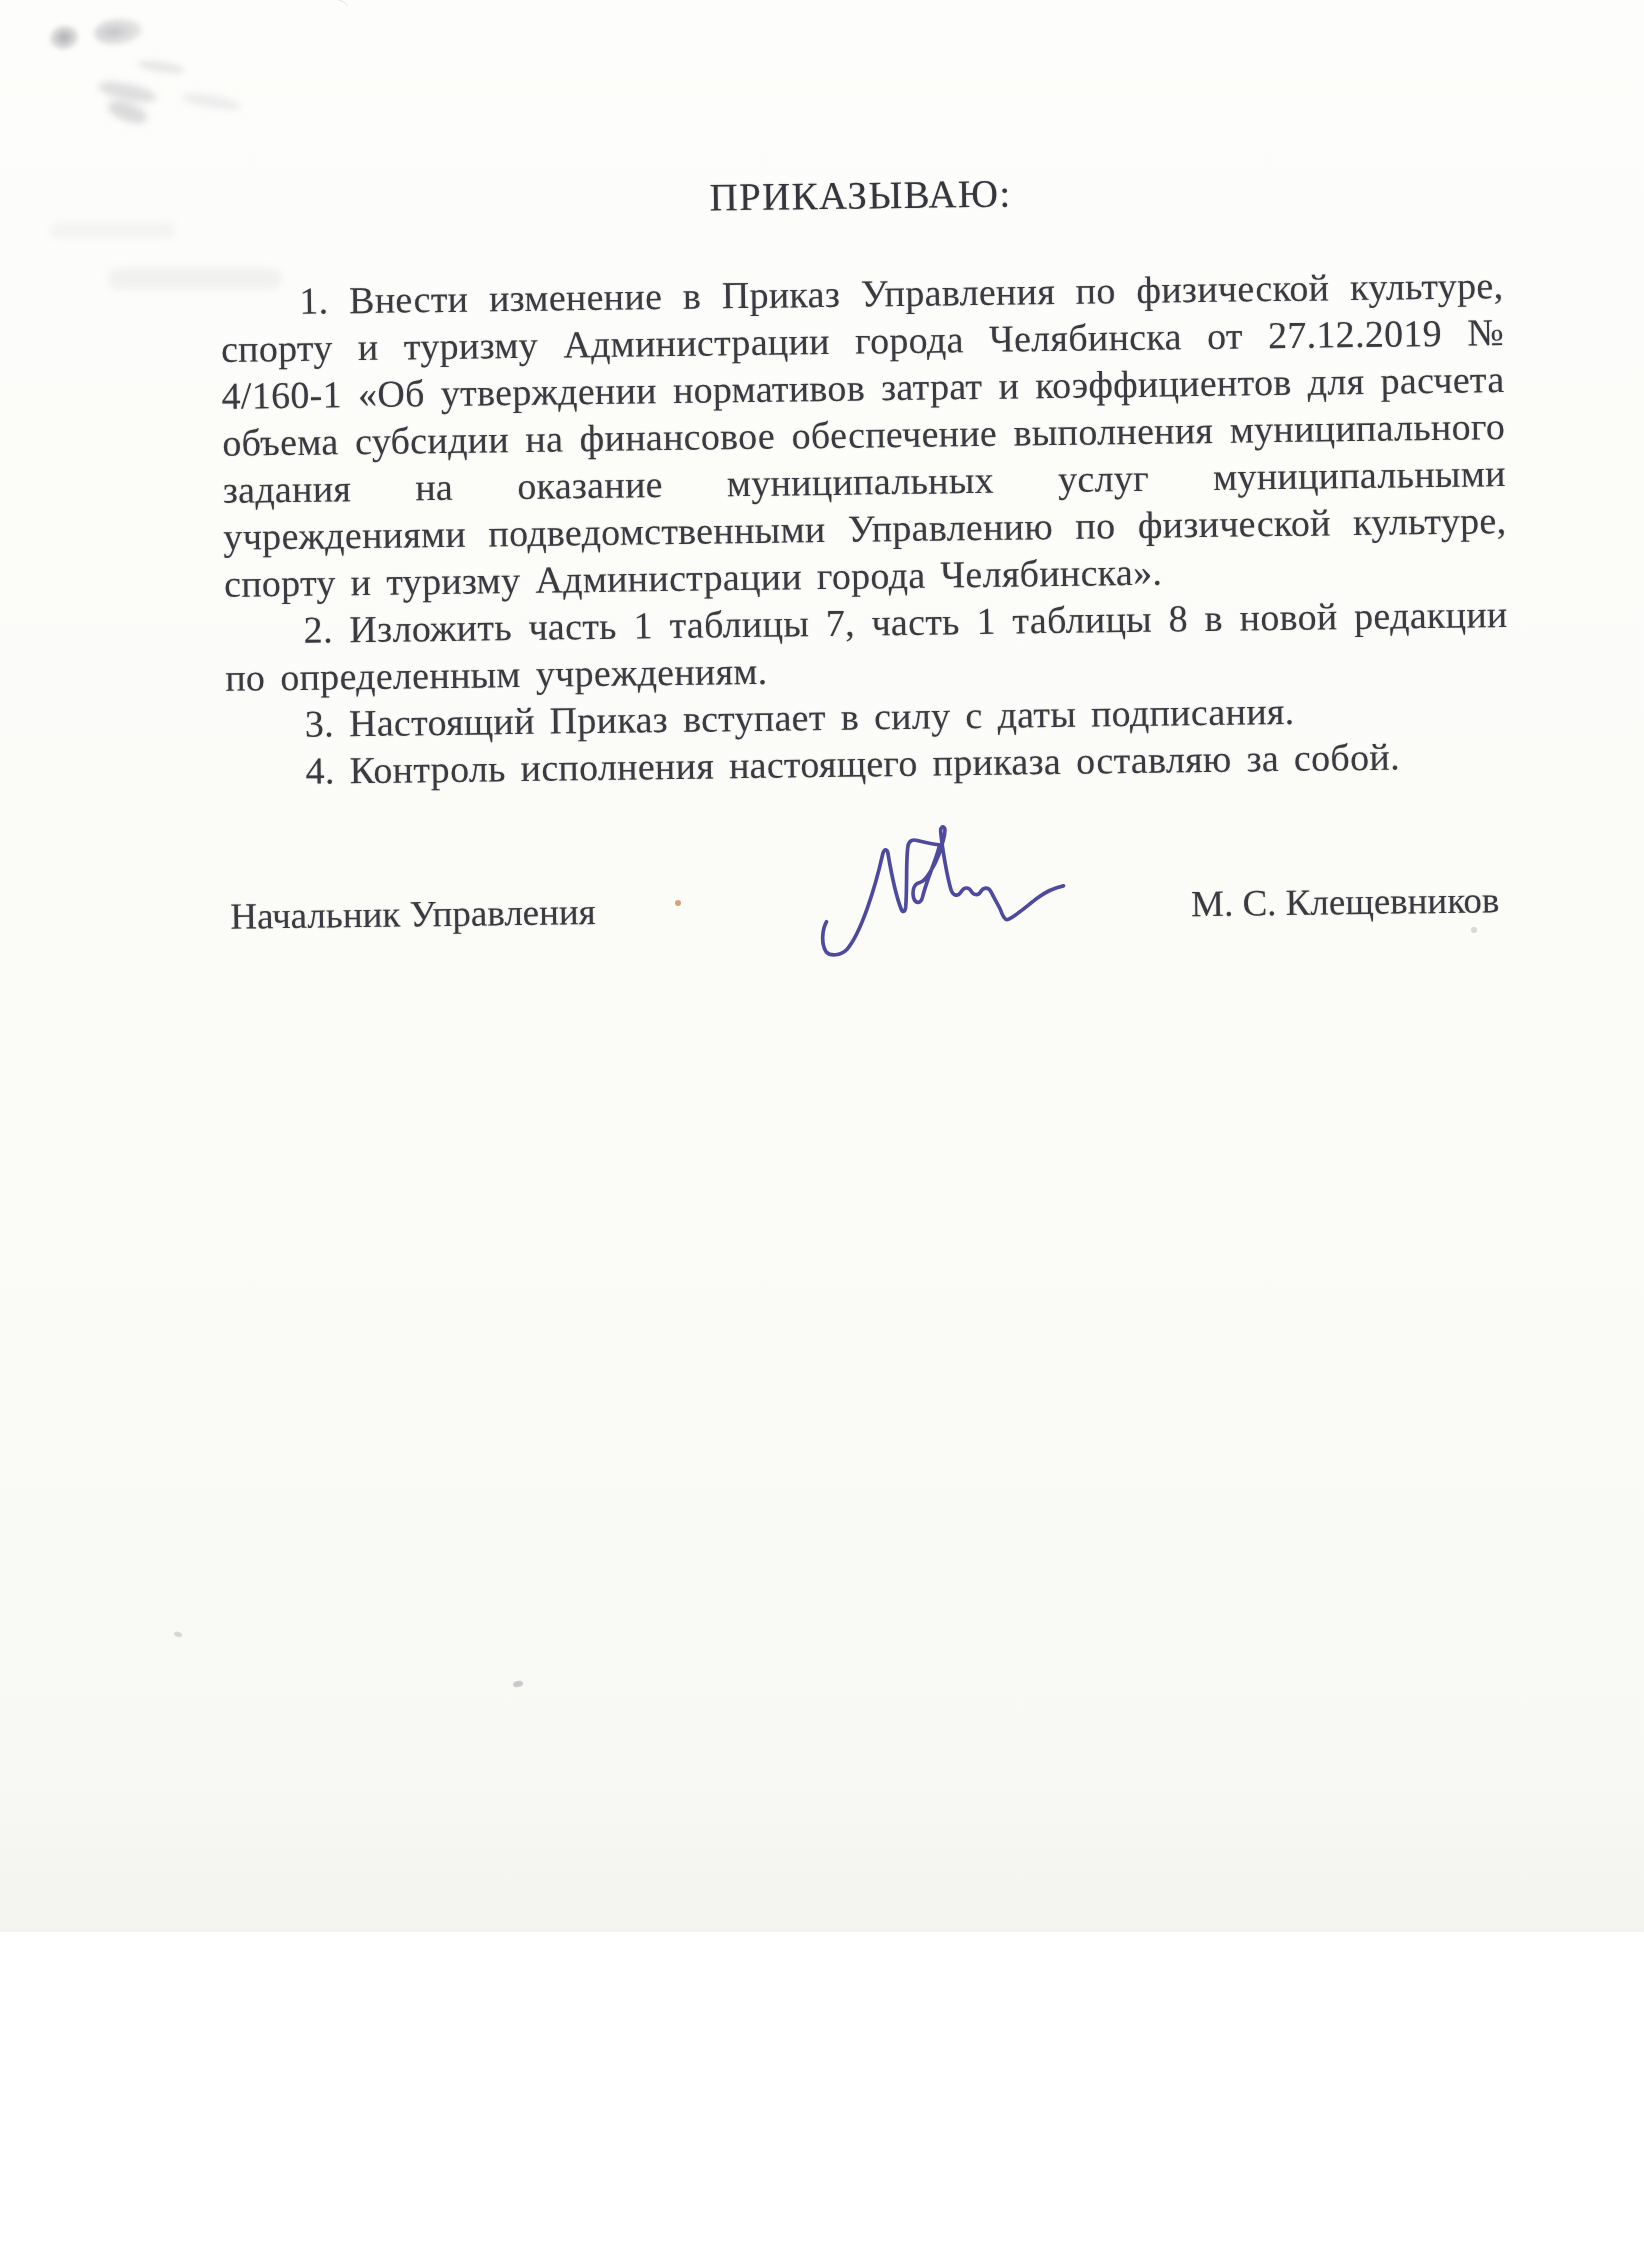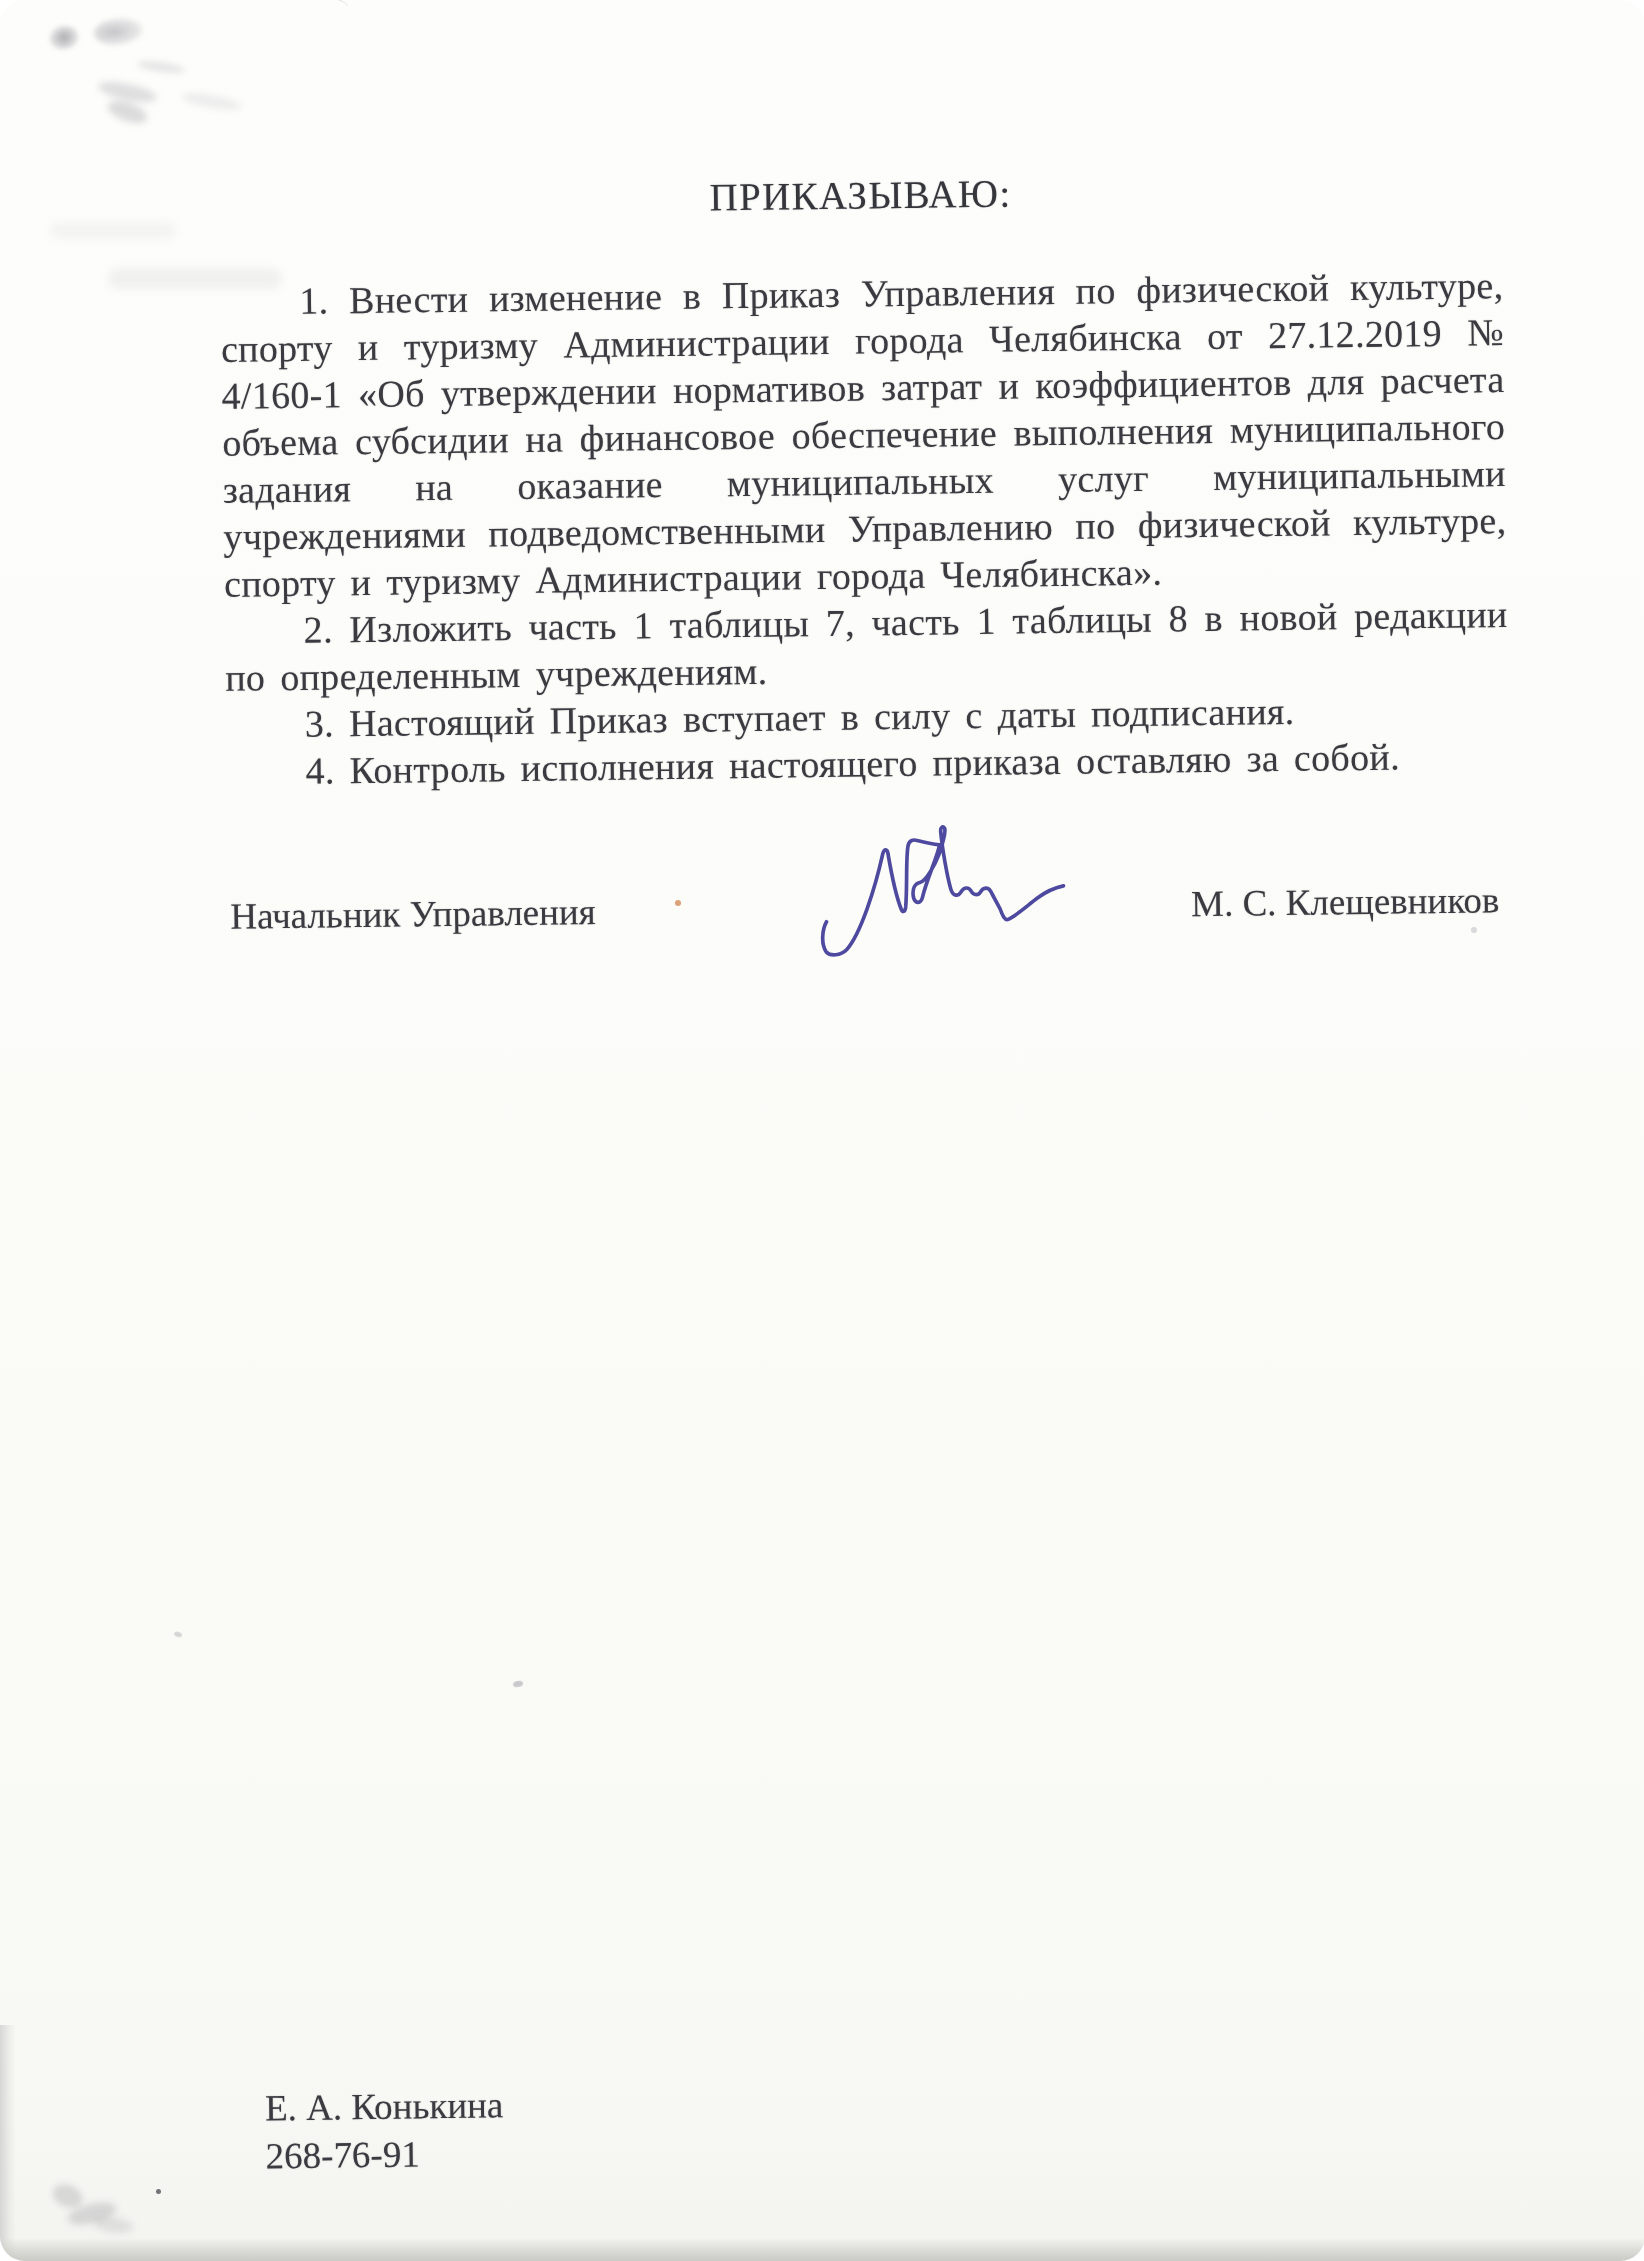--- a/index.html
+++ b/index.html
@@ -3,25 +3,24 @@
 <meta charset="utf-8">
 <style>
   * { margin: 0; padding: 0; box-sizing: border-box; }
   html, body {
     width: 1645px; height: 2261px;
     background: #ffffff;
     font-family: "Liberation Serif", "DejaVu Serif", serif;
   }
   .page {
     position: relative;
-    width: 1645px; height: 2261px;
+    width: 1645px; height: 1932px;
     overflow: hidden;
     background: linear-gradient(180deg, #fdfdfb 0%, #fbfbf8 55%, #f8f8f5 92%, #f3f3f0 100%);
     color: #3a3a40;
-    border-radius: 25px;
   }
   .content {
     position: absolute;
     left: 0; top: 0; width: 1645px; height: 2261px;
     transform: rotate(-0.75deg);
     transform-origin: 822px 193px;
   }
   .doc-title {
     position: absolute;
     left: 219px; top: 173px; width: 1283px;

